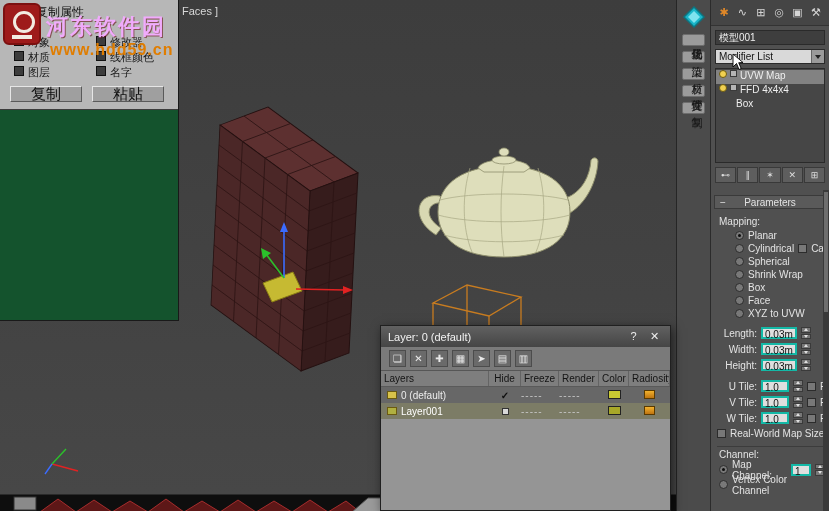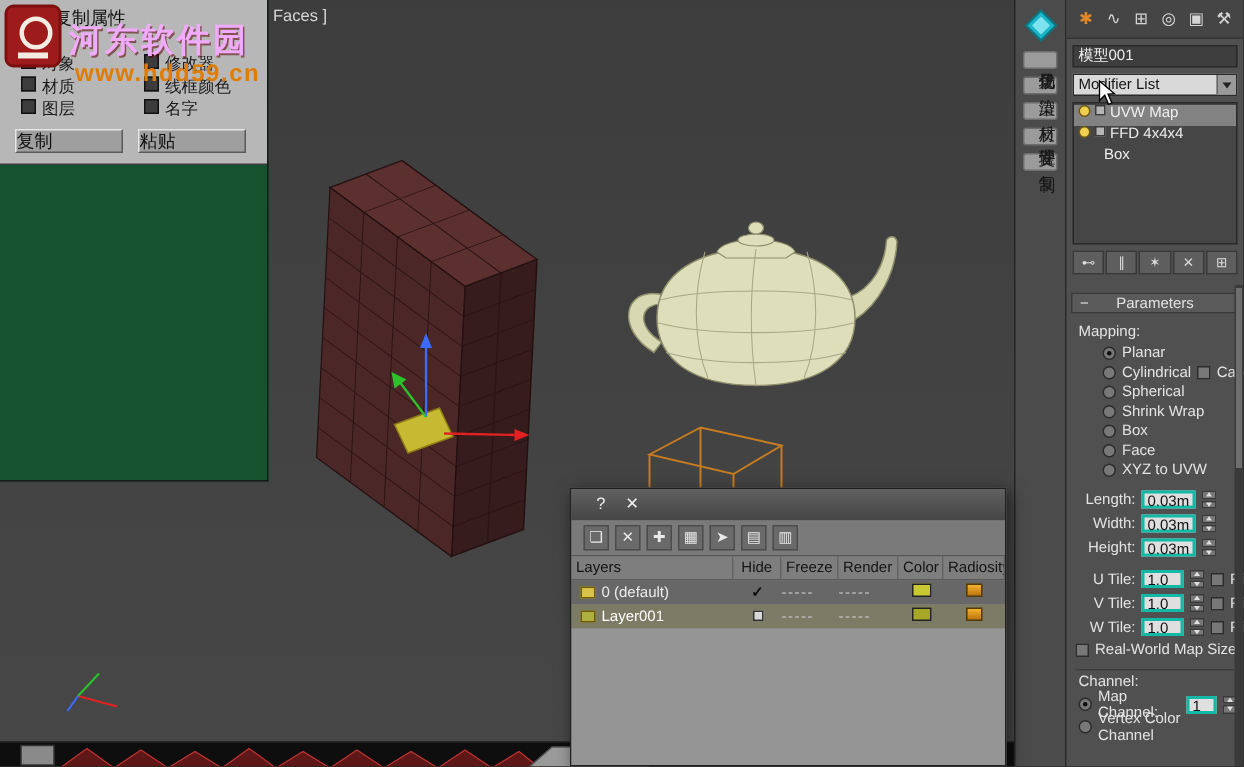--- a/index.html
+++ b/index.html
@@ -11,21 +11,21 @@
   #viewport{position:absolute;left:0;top:0;width:676px;height:494px;background:linear-gradient(#3d3d3d,#474747);}
   #vp-label{position:absolute;left:182px;top:5px;color:#d8d8d8;font-size:11px;z-index:5;}
   #bottom-strip{position:absolute;left:0;top:494px;width:676px;height:17px;background:#0e0e0e;border-top:1px solid #2a2a2a;}
 
   
   #copy-dlg{position:absolute;left:0;top:0;width:179px;height:321px;background:#14532d;border-right:1px solid #191919;border-bottom:1px solid #191919;z-index:20;}
   .cd-top{position:relative;height:110px;background:#b7b7b7;border-bottom:1px solid #3c3c3c;color:#161616;font-size:11px;}
   .cd-title{position:absolute;left:36px;top:4px;font-size:12px;color:#111;}
   .cd-box{position:absolute;width:10px;height:10px;background:#3c3c3c;border:1px solid #101010;}
   .cd-lab{position:absolute;font-size:11px;color:#1a1a1a;}
-  .cd-btn{position:absolute;top:86px;width:72px;height:16px;background:#9f9f9f;border:1px solid;border-color:#e6e6e6 #5a5a5a #5a5a5a #e6e6e6;font-size:12px;text-align:left;line-height:14px;color:#111;cursor:default;}
+  .cd-btn{position:absolute;top:86px;width:72px;height:16px;background:#9f9f9f;border:1px solid;border-color:#e6e6e6 #5a5a5a #5a5a5a #e6e6e6;font-size:15px;text-align:center;line-height:14px;color:#111;cursor:default;}
 
   
   #wm{position:absolute;left:0;top:0;z-index:60;pointer-events:none;}
   .wm-logo{position:absolute;left:3px;top:3px;width:38px;height:42px;background:#9e1b1b;border-radius:6px;border:2px solid #7c1010;}
   .wm-logo::after{content:"";position:absolute;left:8px;top:6px;width:16px;height:16px;border:3px solid #f2ece2;border-radius:50%;}
   .wm-logo::before{content:"";position:absolute;left:7px;bottom:4px;width:20px;height:4px;background:#f2ece2;}
   .wm-title{position:absolute;left:46px;top:12px;width:300px;font-size:22px;font-weight:bold;color:#f0abfc;text-shadow:1px 1px 0 rgba(90,0,0,.55);letter-spacing:2px;}
   .wm-url{position:absolute;left:50px;top:41px;width:300px;font-size:16px;font-weight:bold;color:#e07d00;letter-spacing:1px;}
 
   
@@ -369,20 +369,21 @@
       <span>Vertex Color Channel</span>
     </div>
 
     <div class="scrollbar">
         <div class="thumb"></div>
       </div>
   </div>
 
   <div id="layer-dlg">
     <div class="dlg-title">
+      <span class="ttl">Layer: 0 (default)</span>
       <span class="dlg-btn">?</span>
       <span class="dlg-btn">✕</span>
     </div>
     <div class="dlg-toolbar">
       <span class="tb-icon">❏</span>
       <span class="tb-icon">✕</span>
       <span class="tb-icon">✚</span>
       <span class="tb-icon">▦</span>
       <span class="tb-icon">➤</span>
       <span class="tb-icon">▤</span>

